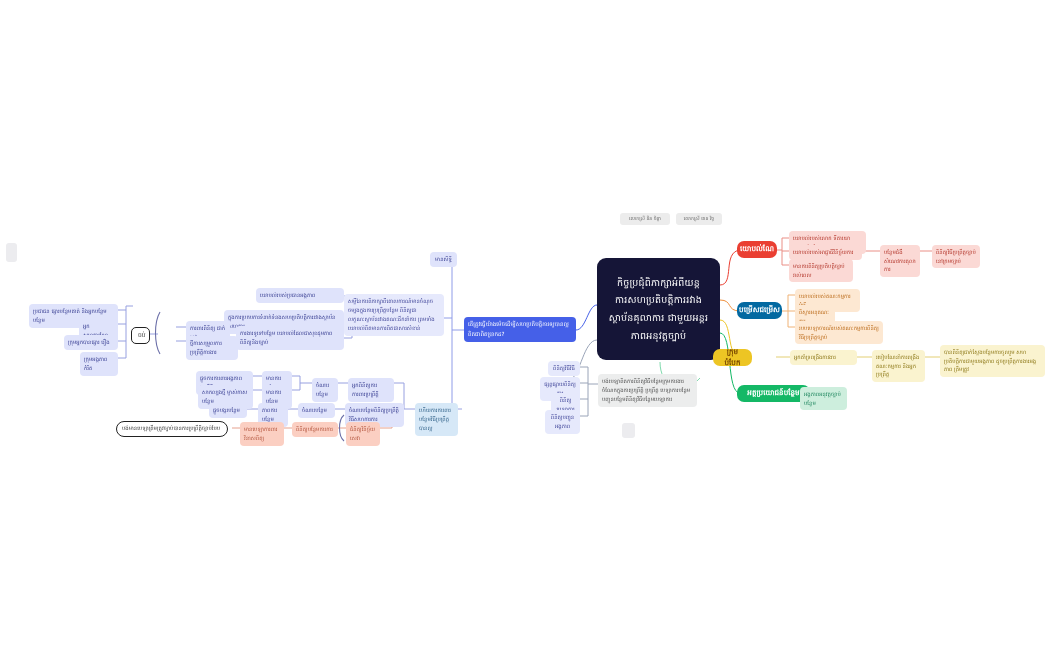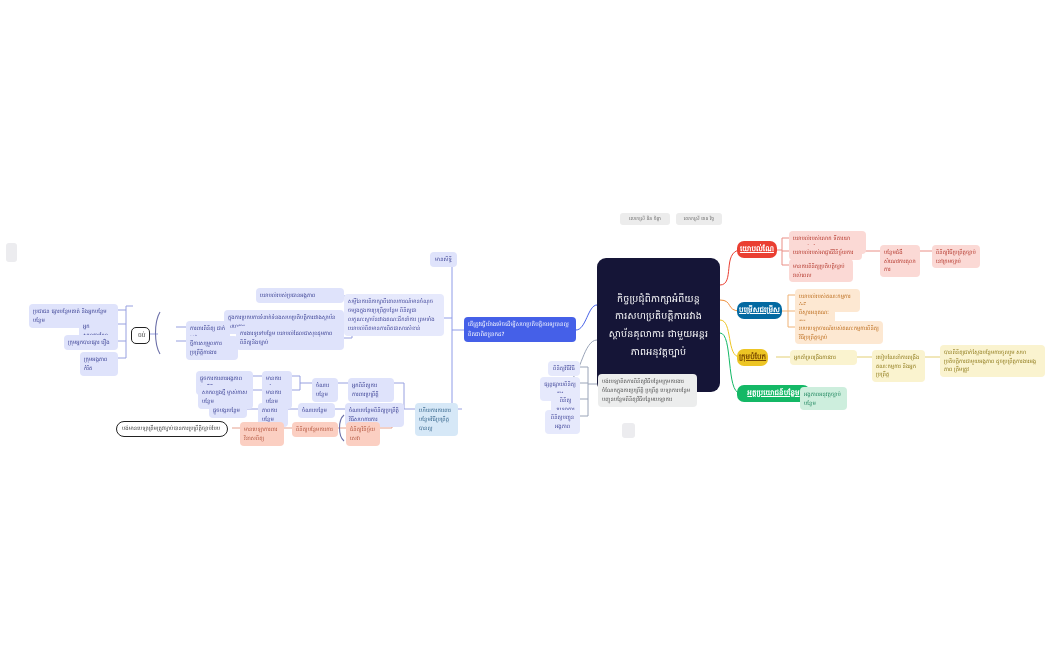--- a/index.html
+++ b/index.html
@@ -12,21 +12,21 @@
   
   .central{
     background:#151537;color:#ffffff;border-radius:9px;
     font-size:9.5px;line-height:1.85;text-align:center;
     padding:10px 9px;letter-spacing:.2px;
   }
   
   .mainpill{
     border-radius:7px;color:#ffffff;font-size:7.2px;text-align:center;
     display:flex;align-items:center;justify-content:center;
-    padding:4px 0;line-height:1.5;font-weight:bold;text-decoration:underline;
+    padding:4px 6px;line-height:1.5;font-weight:bold;
   }
   .m-red{background:#ea3f32;}
   .m-orange{background:#0369a1;}
   .m-yellow{background:#edc524;color:#7a4a00;}
   .m-green{background:#14b866;}
 
   
   .sub{font-size:5.3px;line-height:1.65;border-radius:4px;padding:3px 4px;
        box-sizing:border-box;}
   .s-red{background:#fbd9d5;color:#b23328;}
@@ -151,39 +151,39 @@
       <path d="M344 415 C 338 420, 338 436, 344 441"></path>
     </g>
   </svg>
 
   <div class="node ghost" style="left:6px;top:243px;width:11px;height:19px;"></div>
   <div class="node ghost" style="left:622px;top:423px;width:13px;height:15px;"></div>
 
   <div class="node chip" style="left:620px;top:213px;width:50px;">លោកស្រី នីន ចិន្តា</div>
   <div class="node chip" style="left:676px;top:213px;width:46px;">លោកស្រី ចេន វិច្ច</div>
 
-  <div class="node central" style="left:597px;top:258px;width:123px;height:134px;display:flex;align-items:center;justify-content:center;">
+  <div class="node central" style="left:597px;top:258px;width:123px;height:102px;display:flex;align-items:center;justify-content:center;">
     <span class="txt">កិច្ចប្រជុំពិភាក្សាអំពីយន្តការសហប្រតិបត្តិការរវាងស្ថាប័នគុលាការ ជាមួយអន្តរភាពអនុវត្តច្បាប់</span>
   </div>
 
   <div class="node mainpill m-red" style="left:737px;top:241px;width:40px;height:17px;">យោបល់ណែ</div>
 
   <div class="node sub s-red" style="left:789px;top:231px;width:77px;">យោបល់របស់លោក ទីតាយោយោបល់បន្ថែម</div>
   <div class="node sub s-red" style="left:789px;top:245px;width:73px;">យោបល់របស់អាជ្ញាធីវិនិច្ឆ័យការ</div>
   <div class="node sub s-red" style="left:789px;top:259px;width:64px;">មានការពិនិត្យប្រតិបត្តិច្បាប់រាល់ពេល</div>
   <div class="node sub s-red" style="left:880px;top:245px;width:40px;">បន្ថែមជំងឺសំណេវការគុលាការ</div>
   <div class="node sub s-red" style="left:932px;top:245px;width:48px;">ពិនិត្យវិធីប្រព្រឹត្តច្បាប់នៅក្រមច្បាប់</div>
 
   <div class="node mainpill m-orange" style="left:737px;top:302px;width:45px;height:17px;">បម្រើសជម្រើស</div>
 
   <div class="node sub s-orange" style="left:795px;top:289px;width:65px;">យោបល់របស់គណៈកម្មការបំរើ</div>
   <div class="node sub s-orange" style="left:795px;top:305px;width:40px;">ពិស្តារអនុគណៈកម្ម</div>
   <div class="node sub s-orange" style="left:795px;top:321px;width:88px;">របបបេឡាចារណ៍របស់គណៈកម្មការពិនិត្យវិធីប្រព្រឹត្តច្បាប់</div>
 
-  <div class="node mainpill m-yellow" style="left:737px;top:349px;width:31px;height:17px;">ក្រុមបំបែក</div>
+  <div class="node mainpill m-yellow" style="left:713px;top:349px;width:39px;height:17px;">ក្រុមបំបែក</div>
 
   <div class="node sub s-yellow" style="left:790px;top:350px;width:67px;">អ្នកគាំទ្រពង្រឹងការងារ</div>
   <div class="node sub s-yellow" style="left:872px;top:350px;width:53px;">របៀបណែនាំការពង្រឹងគណៈកម្មការ និងអ្នកប្រព្រឹត្ត</div>
   <div class="node sub s-yellow" style="left:940px;top:345px;width:105px;">បានពិនិត្យជាក់ស្តែងបន្ថែមការចូលរួម សហប្រតិបត្តិការជាមួយអង្គភាព ដូចប្រព្រឹត្តការងារអង្គភាព ត្រឹមត្រូវ</div>
 
   <div class="node mainpill m-green" style="left:737px;top:385px;width:73px;height:17px;">អត្ថប្រយោជន៍បន្ថែម</div>
 
   <div class="node sub s-green" style="left:800px;top:387px;width:47px;">អង្គភាពអនុវត្តច្បាប់បន្ថែម</div>
 
   <div class="node lbox l-blue" style="left:464px;top:317px;width:112px;">តើត្រូវធ្វើយ៉ាងម៉េចដើម្បីសហប្រតិបត្តិការឲ្យបានល្អ ពិតជាពិតប្រាកដ?</div>

